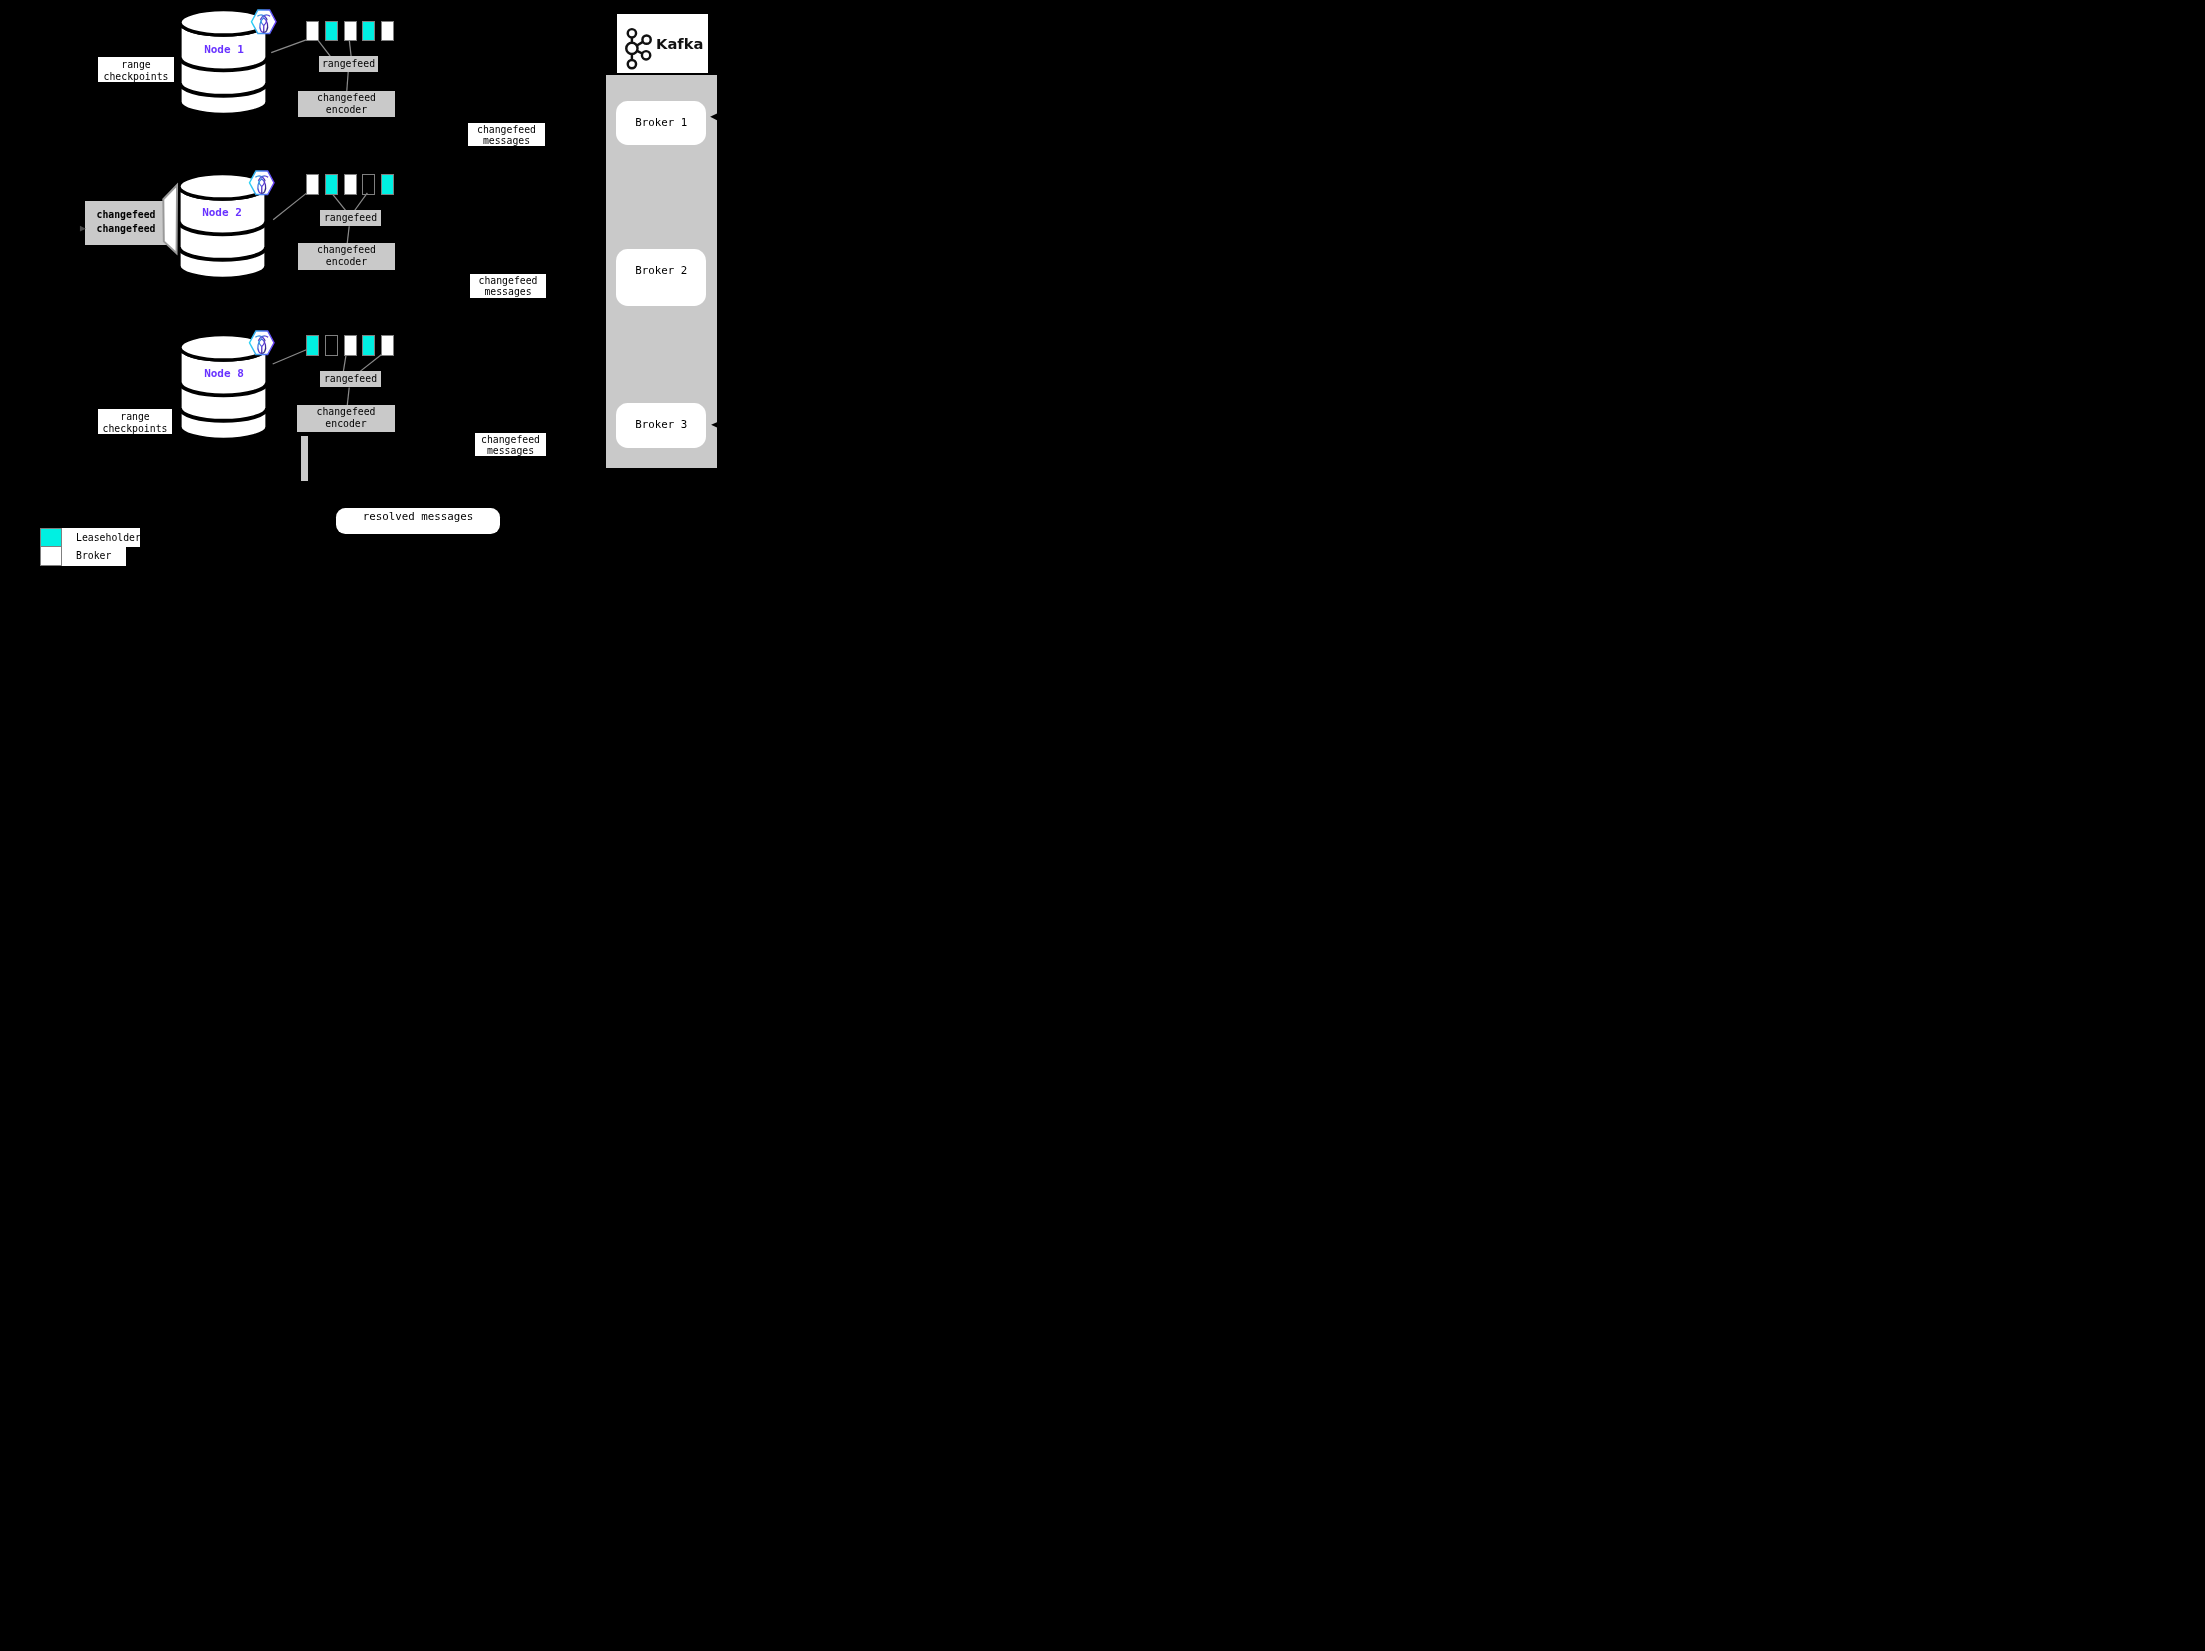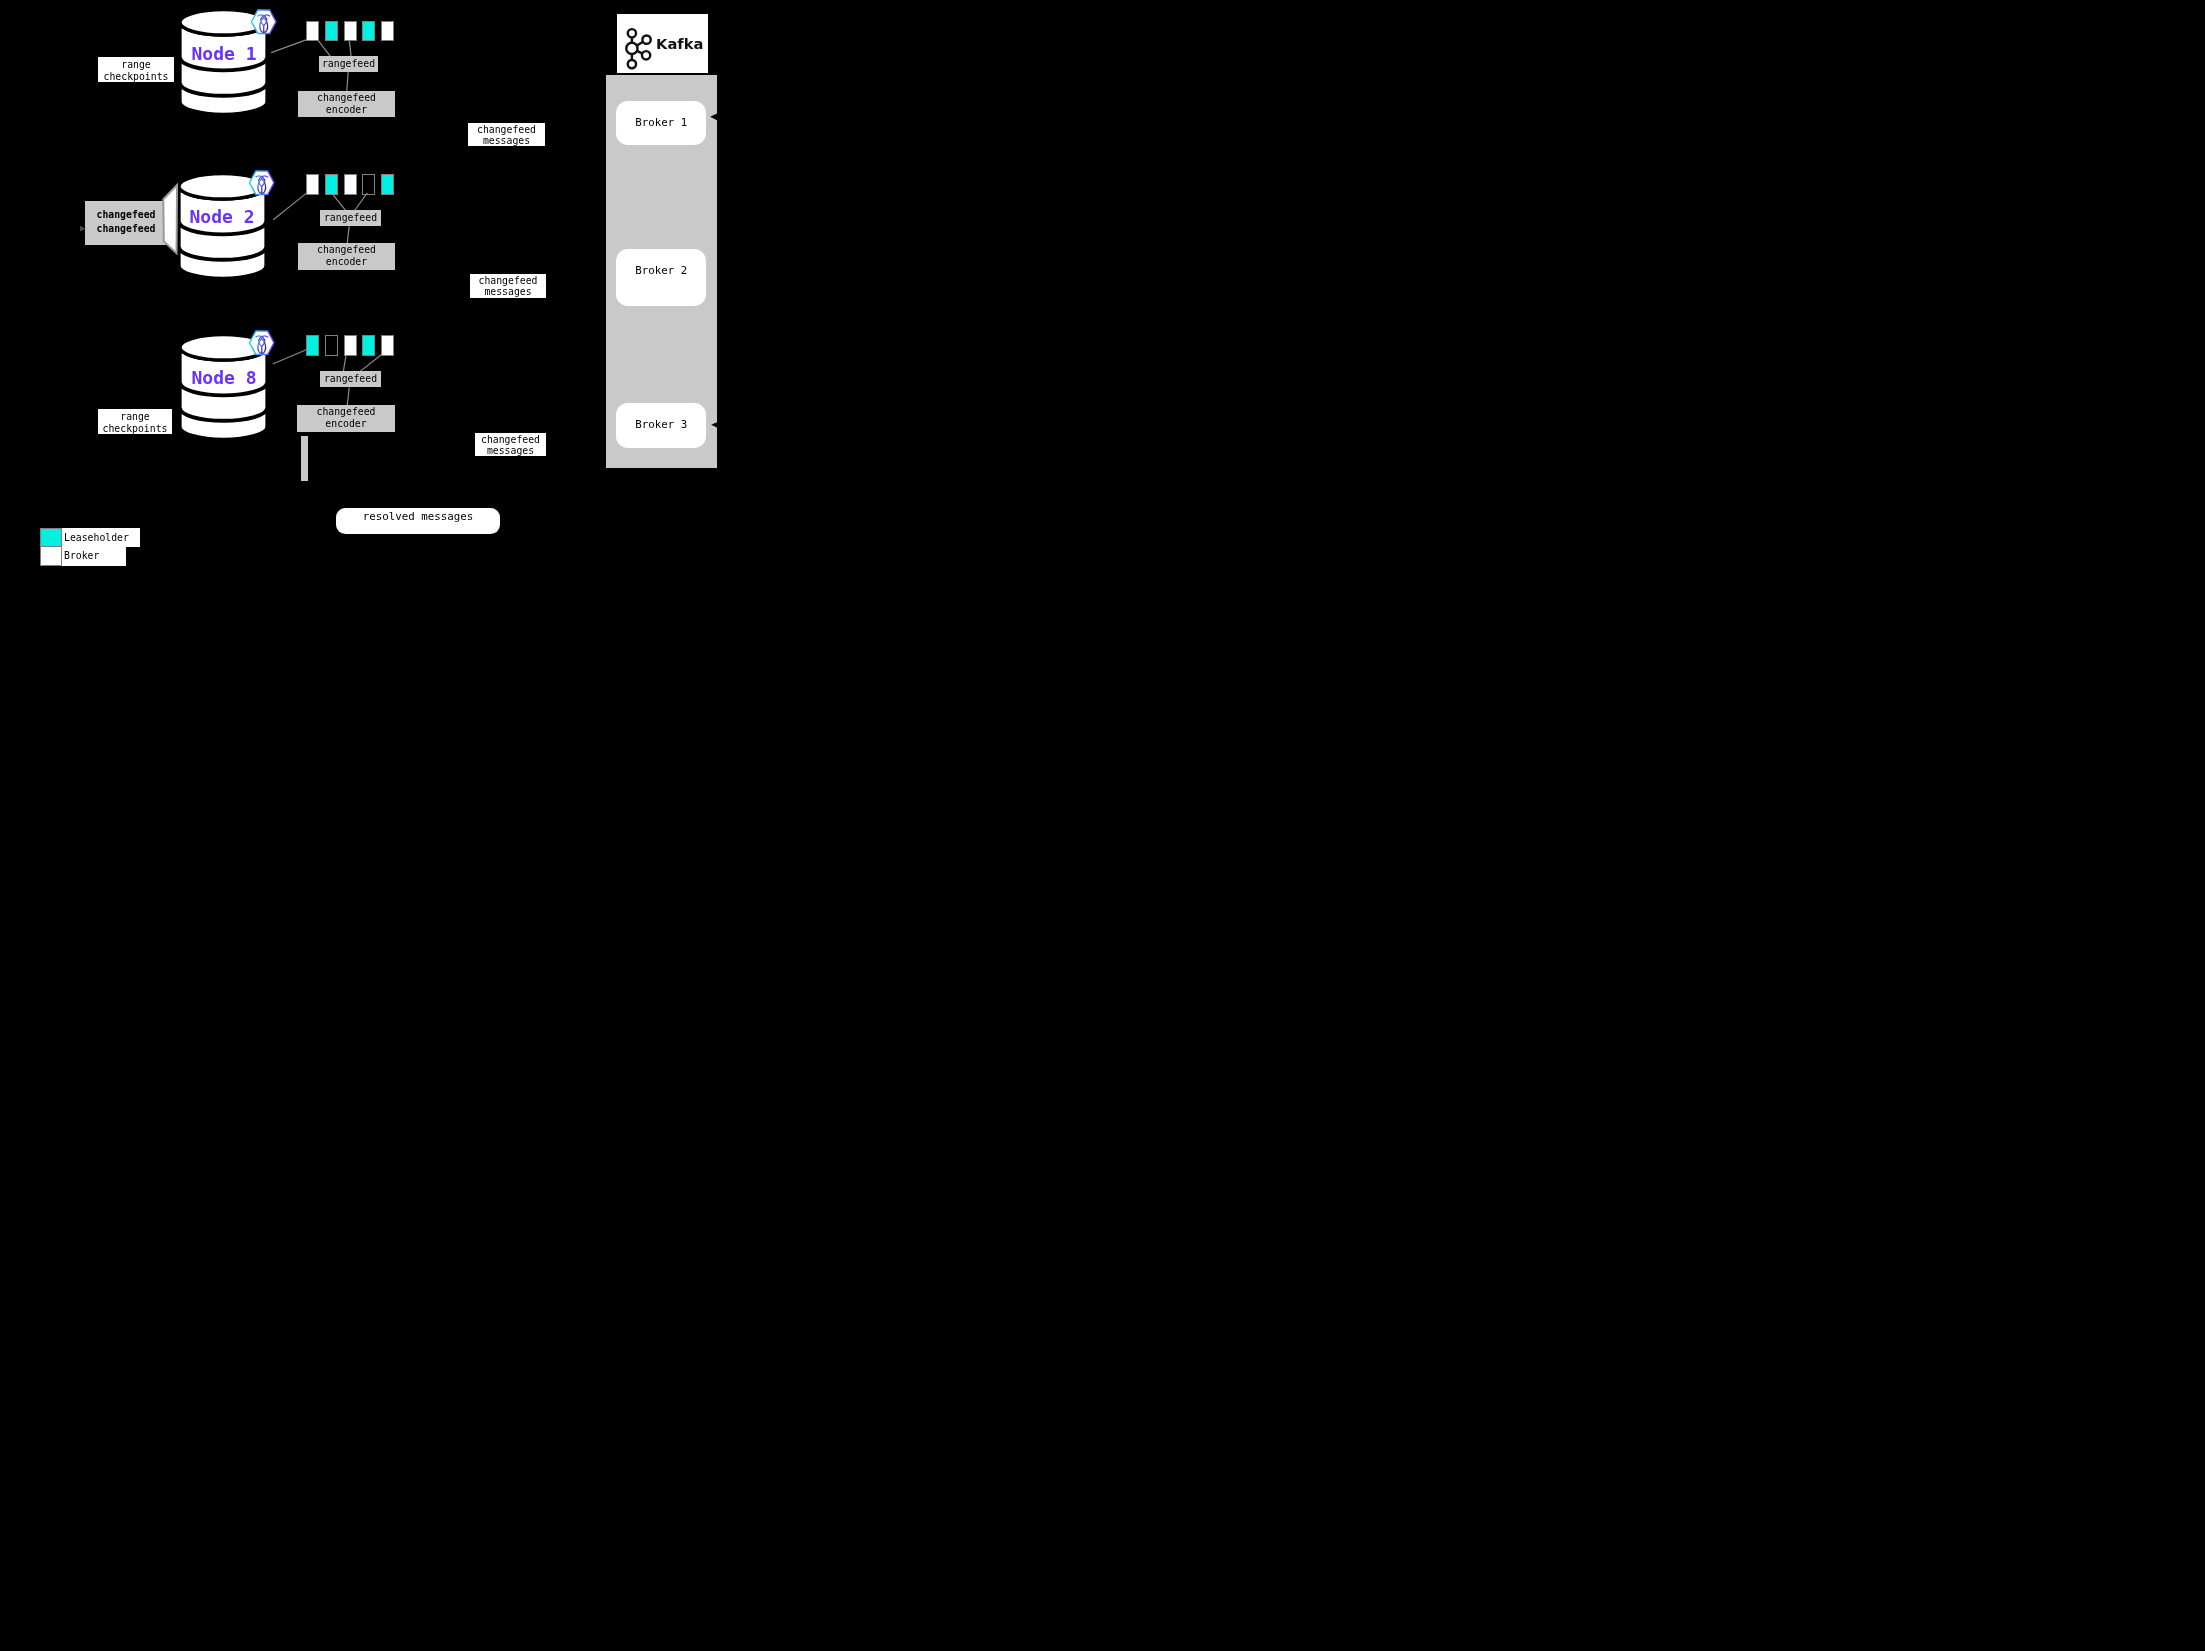--- a/index.html
+++ b/index.html
@@ -3,38 +3,38 @@
 <meta charset="utf-8">
 <style>
   html,body{margin:0;padding:0;background:#000;}
   .stage{position:relative;width:769px;height:576px;background:#000;overflow:hidden;
          font-family:"DejaVu Sans Mono",monospace;color:#000;}
   .abs{position:absolute;box-sizing:border-box;}
   svg{display:block;overflow:visible;}
   .whitebox{background:#fff;color:#000;text-align:center;}
   .graybox{background:var(--panel,#C9C9C9);color:#000;text-align:center;}
   .clip{overflow:hidden;}
-  .node-label{font-weight:bold;font-size:18px;text-align:center;color:var(--nodecol,#6933FF);z-index:4;}
+  .node-label{font-weight:bold;font-size:11px;text-align:center;color:var(--nodecol,#6933FF);z-index:4;}
   .rg{position:absolute;width:11.3px;height:18.6px;border:1.2px solid var(--border,#7F7F7F);z-index:3;}
   .rg.leaseholder{background:var(--teal,#00F0E2);}
   .rg.replica{background:#fff;}
   .rg.empty{background:transparent;}
   .rangefeed{font-size:9.8px;line-height:15px;z-index:3;}
   .encoder{font-size:9.8px;line-height:12.7px;padding-top:0.5px;z-index:3;}
   .messages{font-size:9.8px;line-height:11.3px;padding-top:0.5px;z-index:3;}
   .checkpoints{font-size:9.8px;line-height:12.3px;padding-top:1.5px;z-index:3;margin-top:20px;}
   .coordinator{font-weight:bold;font-size:9.8px;line-height:13.7px;padding-top:7.4px;z-index:2;}
   .broker{position:absolute;left:10.3px;width:90px;height:44px;background:#fff;border-radius:11.8px;
           font-size:10.8px;line-height:44px;text-align:center;z-index:2;}
   .kafka-box{background:#fff;z-index:2;}
   .kafka-word{font-family:"DejaVu Sans",sans-serif;font-weight:bold;font-size:14.7px;color:#111;z-index:3;}
   .container{background:var(--panel,#C9C9C9);z-index:1;}
   .resolved{border-radius:9.3px;font-size:10.8px;line-height:18px;z-index:3;}
   .legend-sq{border:1.5px solid var(--border,#7F7F7F);z-index:3;}
-  .legend-label{font-size:9.8px;line-height:19px;text-align:left;padding-left:2px;z-index:3;}
+  .legend-label{font-size:9.8px;line-height:19px;text-align:left;padding-left:14px;z-index:3;}
   .z1{z-index:1}.z2{z-index:2}.z5{z-index:5}
 </style>
 </head>
 <body>
 
 <div class="stage">
 
   <svg class="abs z1" style="left:0;top:0" width="769" height="576" viewBox="0 0 1568 1174">
     <g stroke="#8A8A8A" stroke-width="2.5">
 

